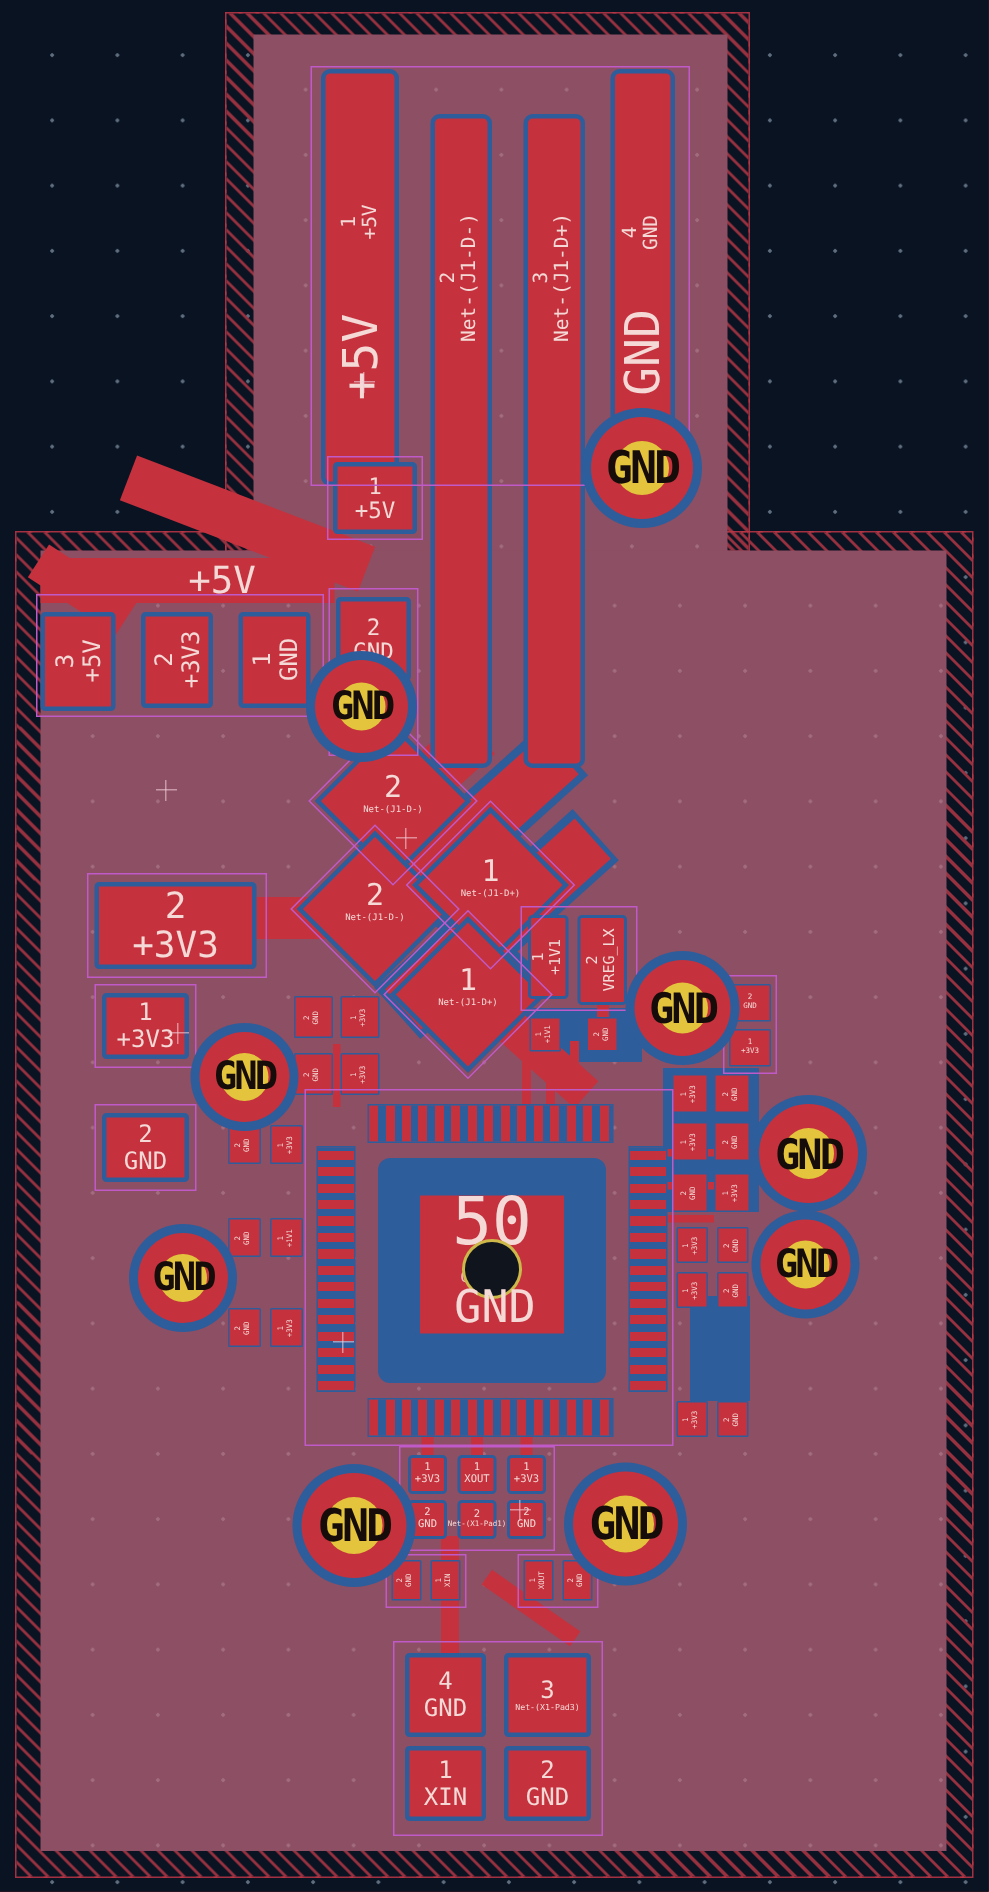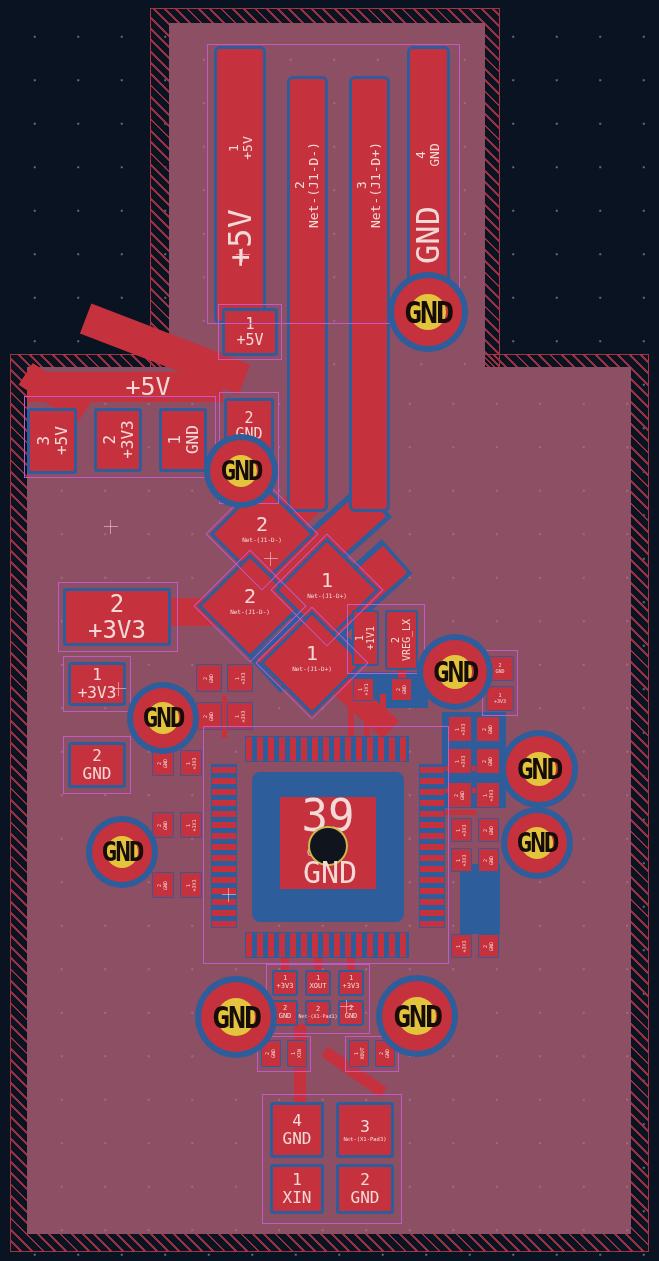--- a/index.html
+++ b/index.html
@@ -376,21 +376,21 @@
       </div>
     </div>
 
   <div class="outline" style="left:203px;top:726px;width:246px;height:238px;"></div>
   <div class="btrace" style="left:252px;top:772px;width:152px;height:150px;border-radius:8px;"></div>
   <div class="padsrow h" style="left:245px;top:736px;width:164px;height:26px;"></div>
   <div class="padsrow h" style="left:245px;top:932px;width:164px;height:26px;"></div>
   <div class="padsrow v" style="left:211px;top:764px;width:26px;height:164px;"></div>
   <div class="padsrow v" style="left:419px;top:764px;width:26px;height:164px;"></div>
   <div class="pad" style="left:277px;top:794px;width:102px;height:98px;"></div>
-  <div class="ctext" style="left:328px;top:815px;font-size:44px;">39</div>
+  <div class="ctext" style="left:328px;top:815px;font-size:44px;">50</div>
   <div class="ctext" style="left:316px;top:852px;font-size:10px;color:#f0c4c4;">GND</div>
   <div class="abs" style="left:310px;top:828px;width:36px;height:36px;border-radius:50%;background:#10141c;box-shadow:0 0 0 2px #cdb84a;"></div>
   <div class="ctext" style="left:330px;top:872px;font-size:30px;">GND</div>
 
   <div class="pad thin" style="left:272px;top:970px;width:26px;height:26px;font-size:7px;">
       <div class="lbl">
         <span>1</span>
         <span>+3V3</span>
       </div>
     </div>

